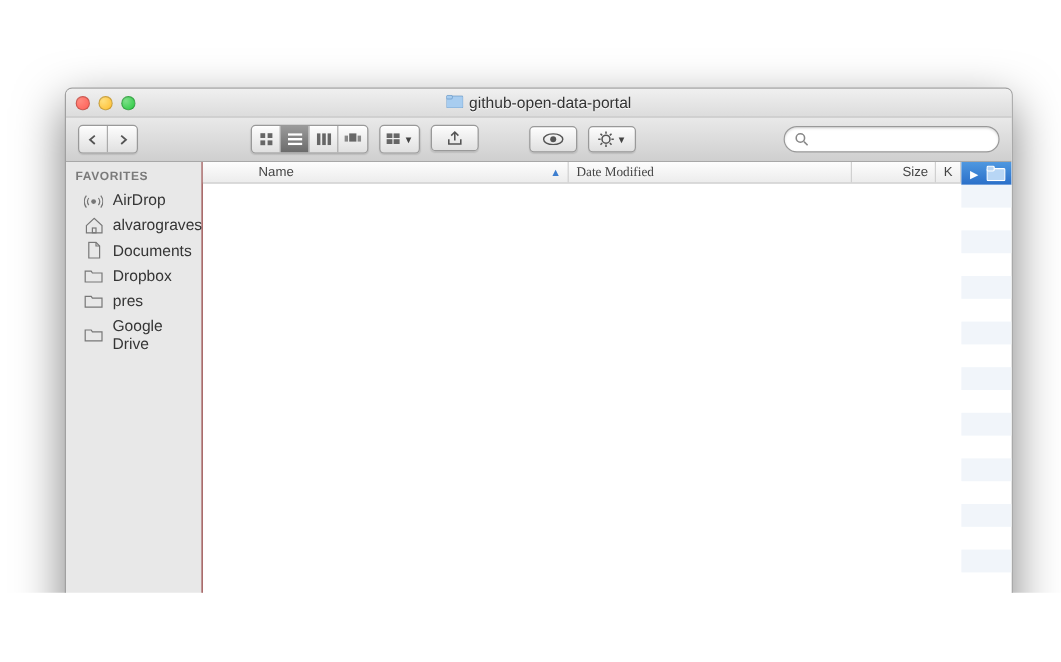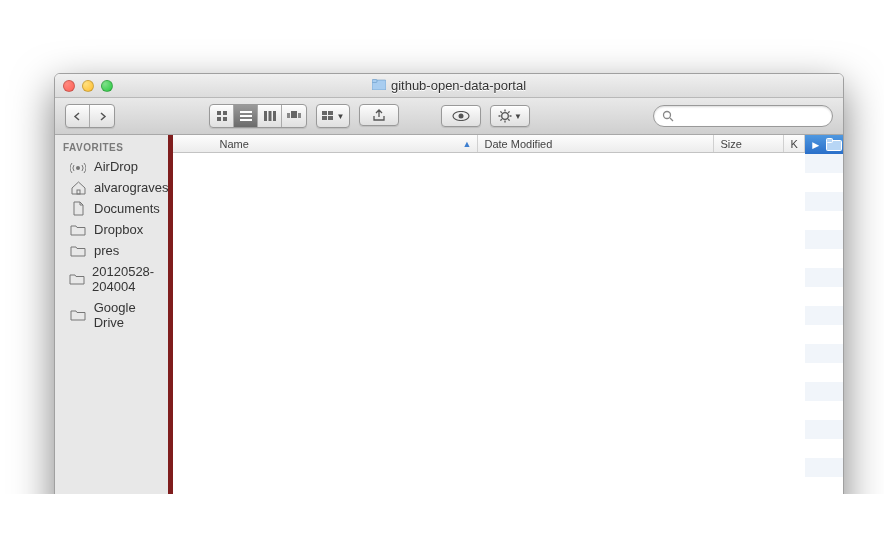--- a/index.html
+++ b/index.html
@@ -82,21 +82,21 @@
       margin-left: 8px;
     }
     .search svg { flex: 0 0 auto; }
     .search input { border:none; outline:none; font-size:12px; flex:1; background:transparent; margin-left:4px; }
     .spacer-flex { flex: 1; }
 
     .body {
       flex: 1; display: flex; overflow: hidden;
     }
     .sidebar {
-      width: 143px; background: #e8e8e8; border-right: 5px solid #7f1d1d;
+      width: 143px; background: #e8e8e8; border-right: 1px solid #7f1d1d;
       padding-top: 5px;
     }
     .section-label {
       color: #7a7a7a; font-size: 10px; font-weight: bold; letter-spacing: 0.5px;
       padding: 2px 8px 3px;
     }
     .fav-item {
       display: flex; align-items: center; gap: 7px;
       padding: 3px 0 3px 14px; color: #353535; font-size: 13px;
       cursor: default;
@@ -104,22 +104,22 @@
     .fav-item .icon { width: 18px; display: flex; justify-content:center; color:#6b6b6b; font-size:14px; }
 
     .content { flex: 1; display: flex; flex-direction: row; background: #fff; }
     .header-row {
       height: 18px; background: linear-gradient(to bottom,#fdfdfd,#ececec);
       border-bottom: 1px solid #c3c3c3;
       display: flex; align-items: center; font-size: 11px; color: #444;
     }
     .col { border-right: 1px solid #d0d0d0; height: 100%; display: flex; align-items: center; padding: 0 6px; }
     .col.name { flex: 0 0 305px; }
-    .col.date { flex: 0 0 236px; }
-    .col.size { flex: 0 0 70px; }
+    .col.date { flex: 0 0 236px; font-family: Liberation Serif, serif; }
+    .col.size { flex: 0 0 70px; justify-content: flex-end; }
     .col.kind { flex: 1; }
     .sort-ind { margin-left: auto; color: #3d7ecf; font-size: 9px; }
 
     .rows { flex: 1; overflow: hidden; }
     .row {
       height: 19px; display: flex; align-items: center; font-size: 12px;
     }
     .row .cname { flex: 0 0 305px; display:flex; align-items:center; gap:5px; padding-left: 6px; }
     .row .cdate { flex: 0 0 236px; padding-left: 6px; }
     .row .csize { flex: 0 0 70px; text-align: right; padding-right: 8px; }
@@ -303,28 +303,20 @@
             </svg>
           </span>
         <span>pres</span>
       </div>
       <div class="fav-item">
         <span class="icon">
             <svg width="16" height="12" viewBox="0 0 16 12">
               <path d="M1 2 L6 2 L7 3.5 L15 3.5 L15 11 L1 11 Z" fill="none" stroke="#777"></path>
             </svg>
           </span>
-        <span>20120528-204004</span>
-      </div>
-      <div class="fav-item">
-        <span class="icon">
-            <svg width="16" height="12" viewBox="0 0 16 12">
-              <path d="M1 2 L6 2 L7 3.5 L15 3.5 L15 11 L1 11 Z" fill="none" stroke="#777"></path>
-            </svg>
-          </span>
         <span>Google Drive</span>
       </div>
     </div>
 
     <div class="content">
       <div class="header-row">
         <div class="col name">
           <span style="margin-left:40px;">Name</span>
           <span class="sort-ind">▲</span>
         </div>

